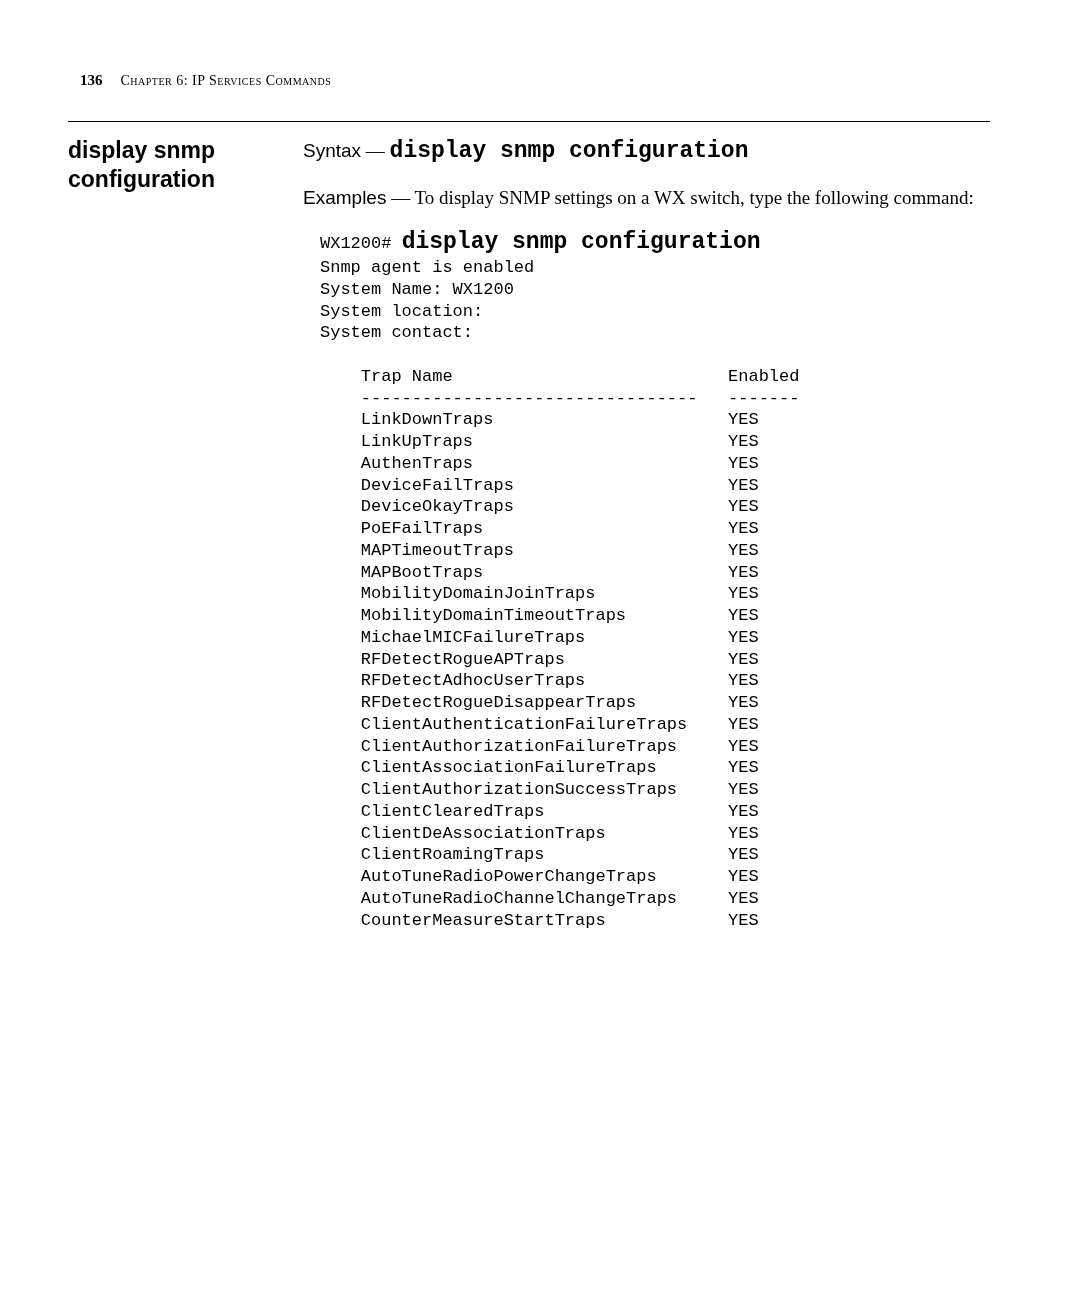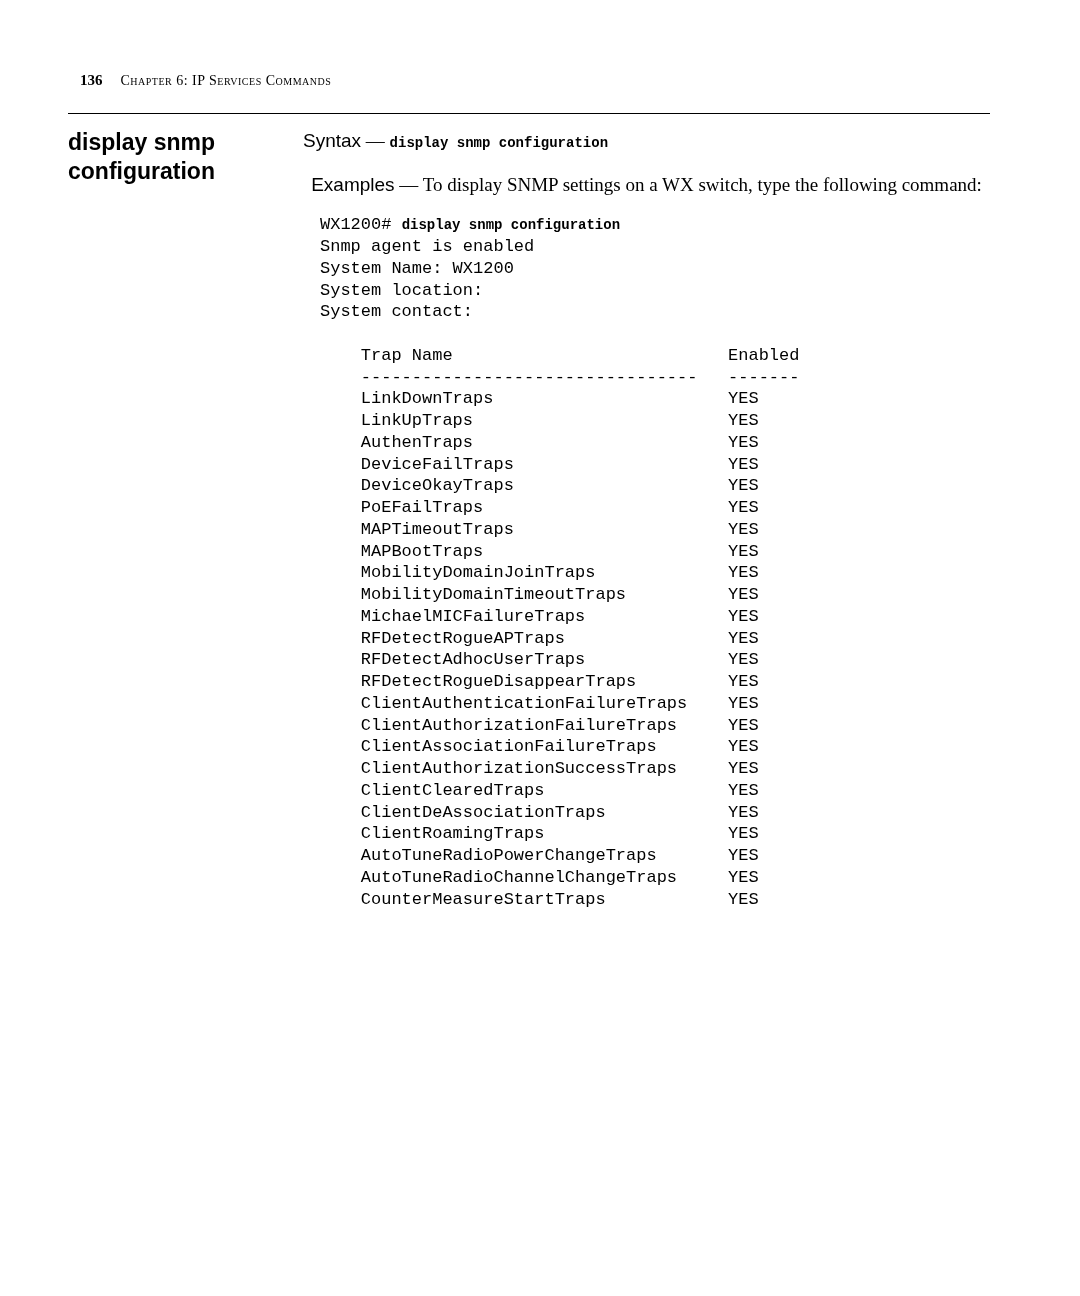--- a/index.html
+++ b/index.html
@@ -12,21 +12,21 @@
     height: 1296px;
     box-sizing: border-box;
   }
   .page {
     padding: 72px 90px 40px 68px;
   }
   .header {
     display: flex;
     align-items: flex-end;
     font-size: 14px;
-    margin-bottom: 24px;
+    margin-bottom: 32px;
     padding-left: 12px;
   }
   .page-num {
     font-weight: bold;
     margin-right: 18px;
     font-size: 15px;
   }
   .chapter {
     font-variant: small-caps;
     letter-spacing: 0.5px;
@@ -58,34 +58,33 @@
   }
   .para {
     margin: 0 0 18px 0;
   }
   .label-bold {
     font-family: Arial, Helvetica, sans-serif;
     font-weight: normal;
   }
   .mono {
     font-family: "Courier New", Courier, monospace;
-    font-size: 14px;
+    font-size: 23px;
     font-weight: bold;
   }
   .mono-plain {
     font-family: "Courier New", Courier, monospace;
     font-size: 17px;
     font-weight: normal;
     white-space: pre;
     line-height: 1.28;
     margin: 17px;
   }
   .examples-block {
     margin-bottom: 2px;
-    text-align: center;
   }
 </style>
 </head>
 <body>
 
 <div class="page">
 
   <div class="header">
     <span class="page-num">136</span>
     <span class="chapter">Chapter 6: IP Services Commands</span>

